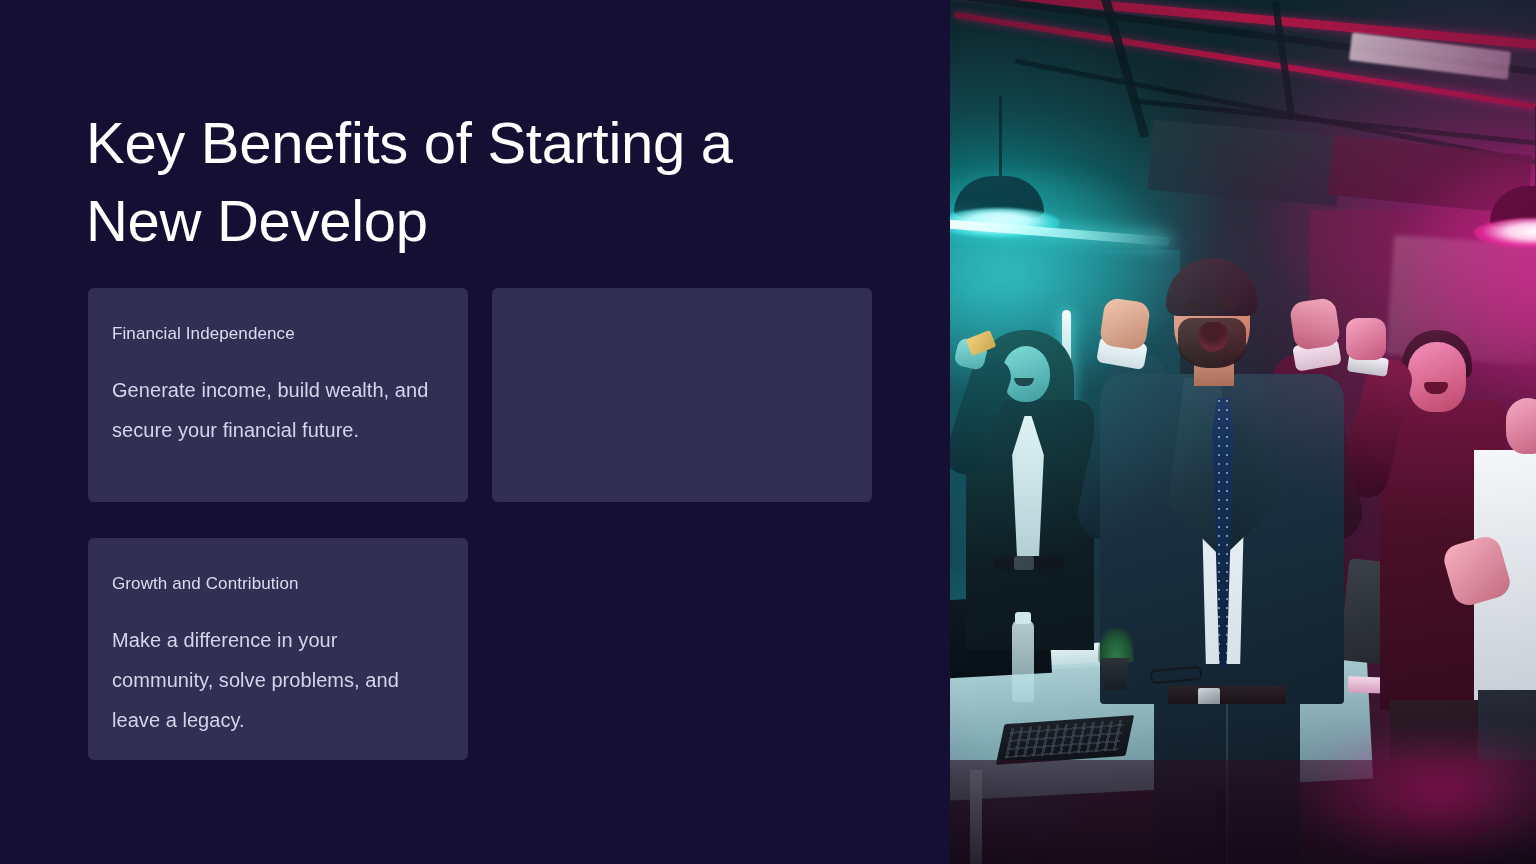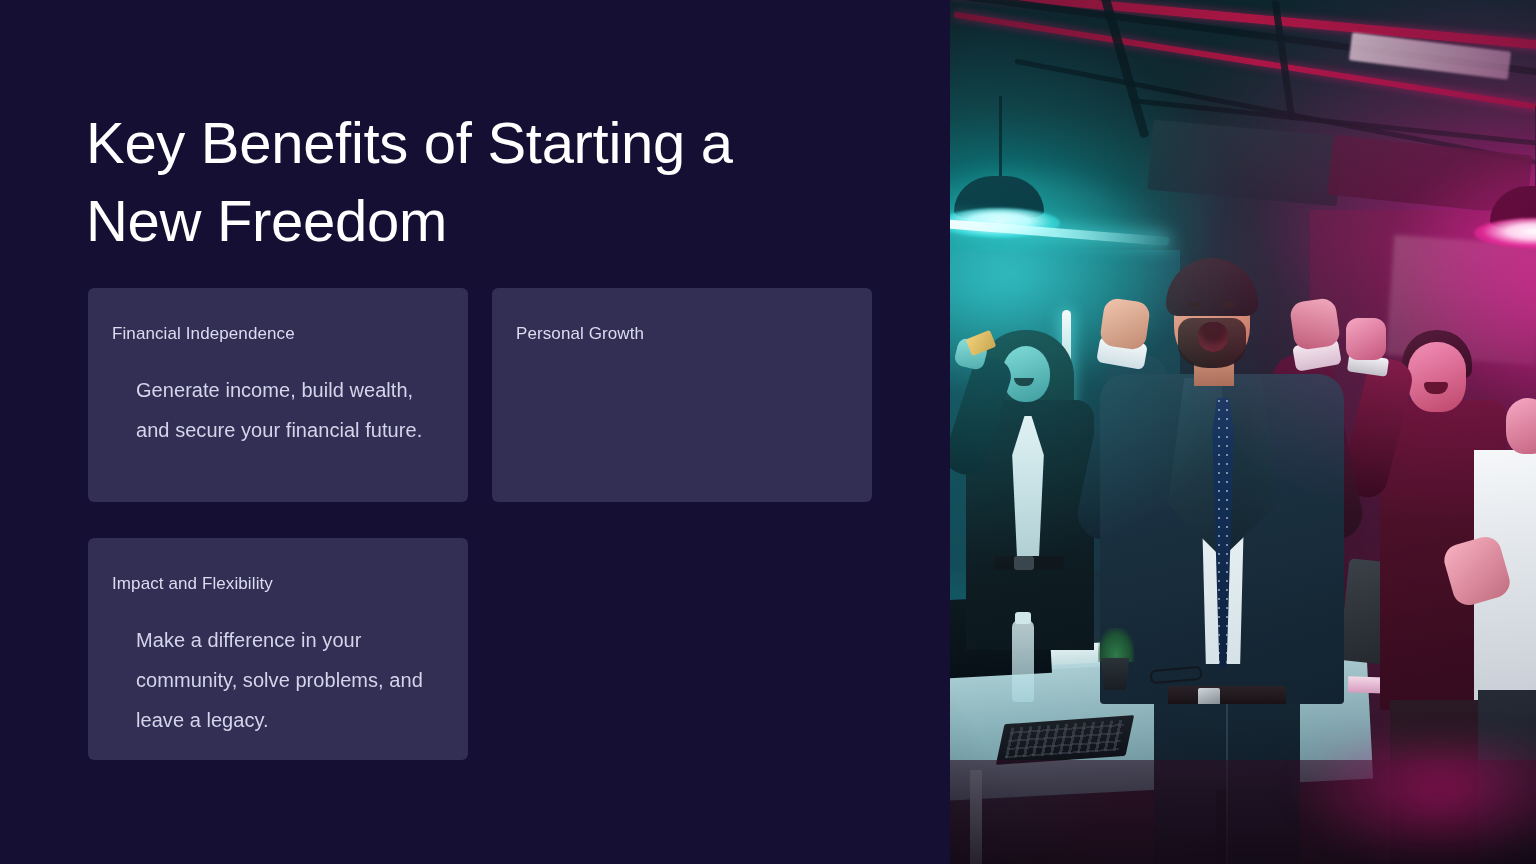--- a/index.html
+++ b/index.html
@@ -35,21 +35,21 @@
     padding:32px 24px 0 24px;
     overflow:hidden;
   }
   .card-title {
     font-size:17px; line-height:28px; font-weight:400;
     color:#dcdcf0; letter-spacing:0.1px;
     margin-bottom:22px;
   }
   .card-body {
     font-size:20px; line-height:40px; font-weight:400;
-    color:#d4d4ea; letter-spacing:0.05px;margin-left:24px;
+    color:#d4d4ea; letter-spacing:0.05px;
   }
 
   
   .photo {
     position:absolute; left:950px; top:0; width:586px; height:864px;
     overflow:hidden; background:#16252c;
   }
   .ph-layer { position:absolute; inset:0; }
 
   
@@ -367,35 +367,34 @@
   }
 </style>
 </head>
 <body>
 
 <div class="slide">
 
   <div class="content">
 
     <h1 class="slide-title">Key Benefits of Starting a
-New Freedom</h1>
+New Develop</h1>
 
     <div class="card-grid">
 
       <div class="card">
         <div class="card-title">Financial Independence</div>
         <div class="card-body">Generate income, build wealth, and secure your financial future.</div>
       </div>
 
       <div class="card">
-        <div class="card-title">Personal Growth</div>
       </div>
 
       <div class="card">
-        <div class="card-title">Impact and Flexibility</div>
+        <div class="card-title">Growth and Contribution</div>
         <div class="card-body">Make a difference in your community, solve problems, and leave a legacy.</div>
       </div>
 
 
     </div>
   </div>
 
   <div class="photo">
     <div class="ph-layer room-base"></div>
     <div class="ceiling"></div>

